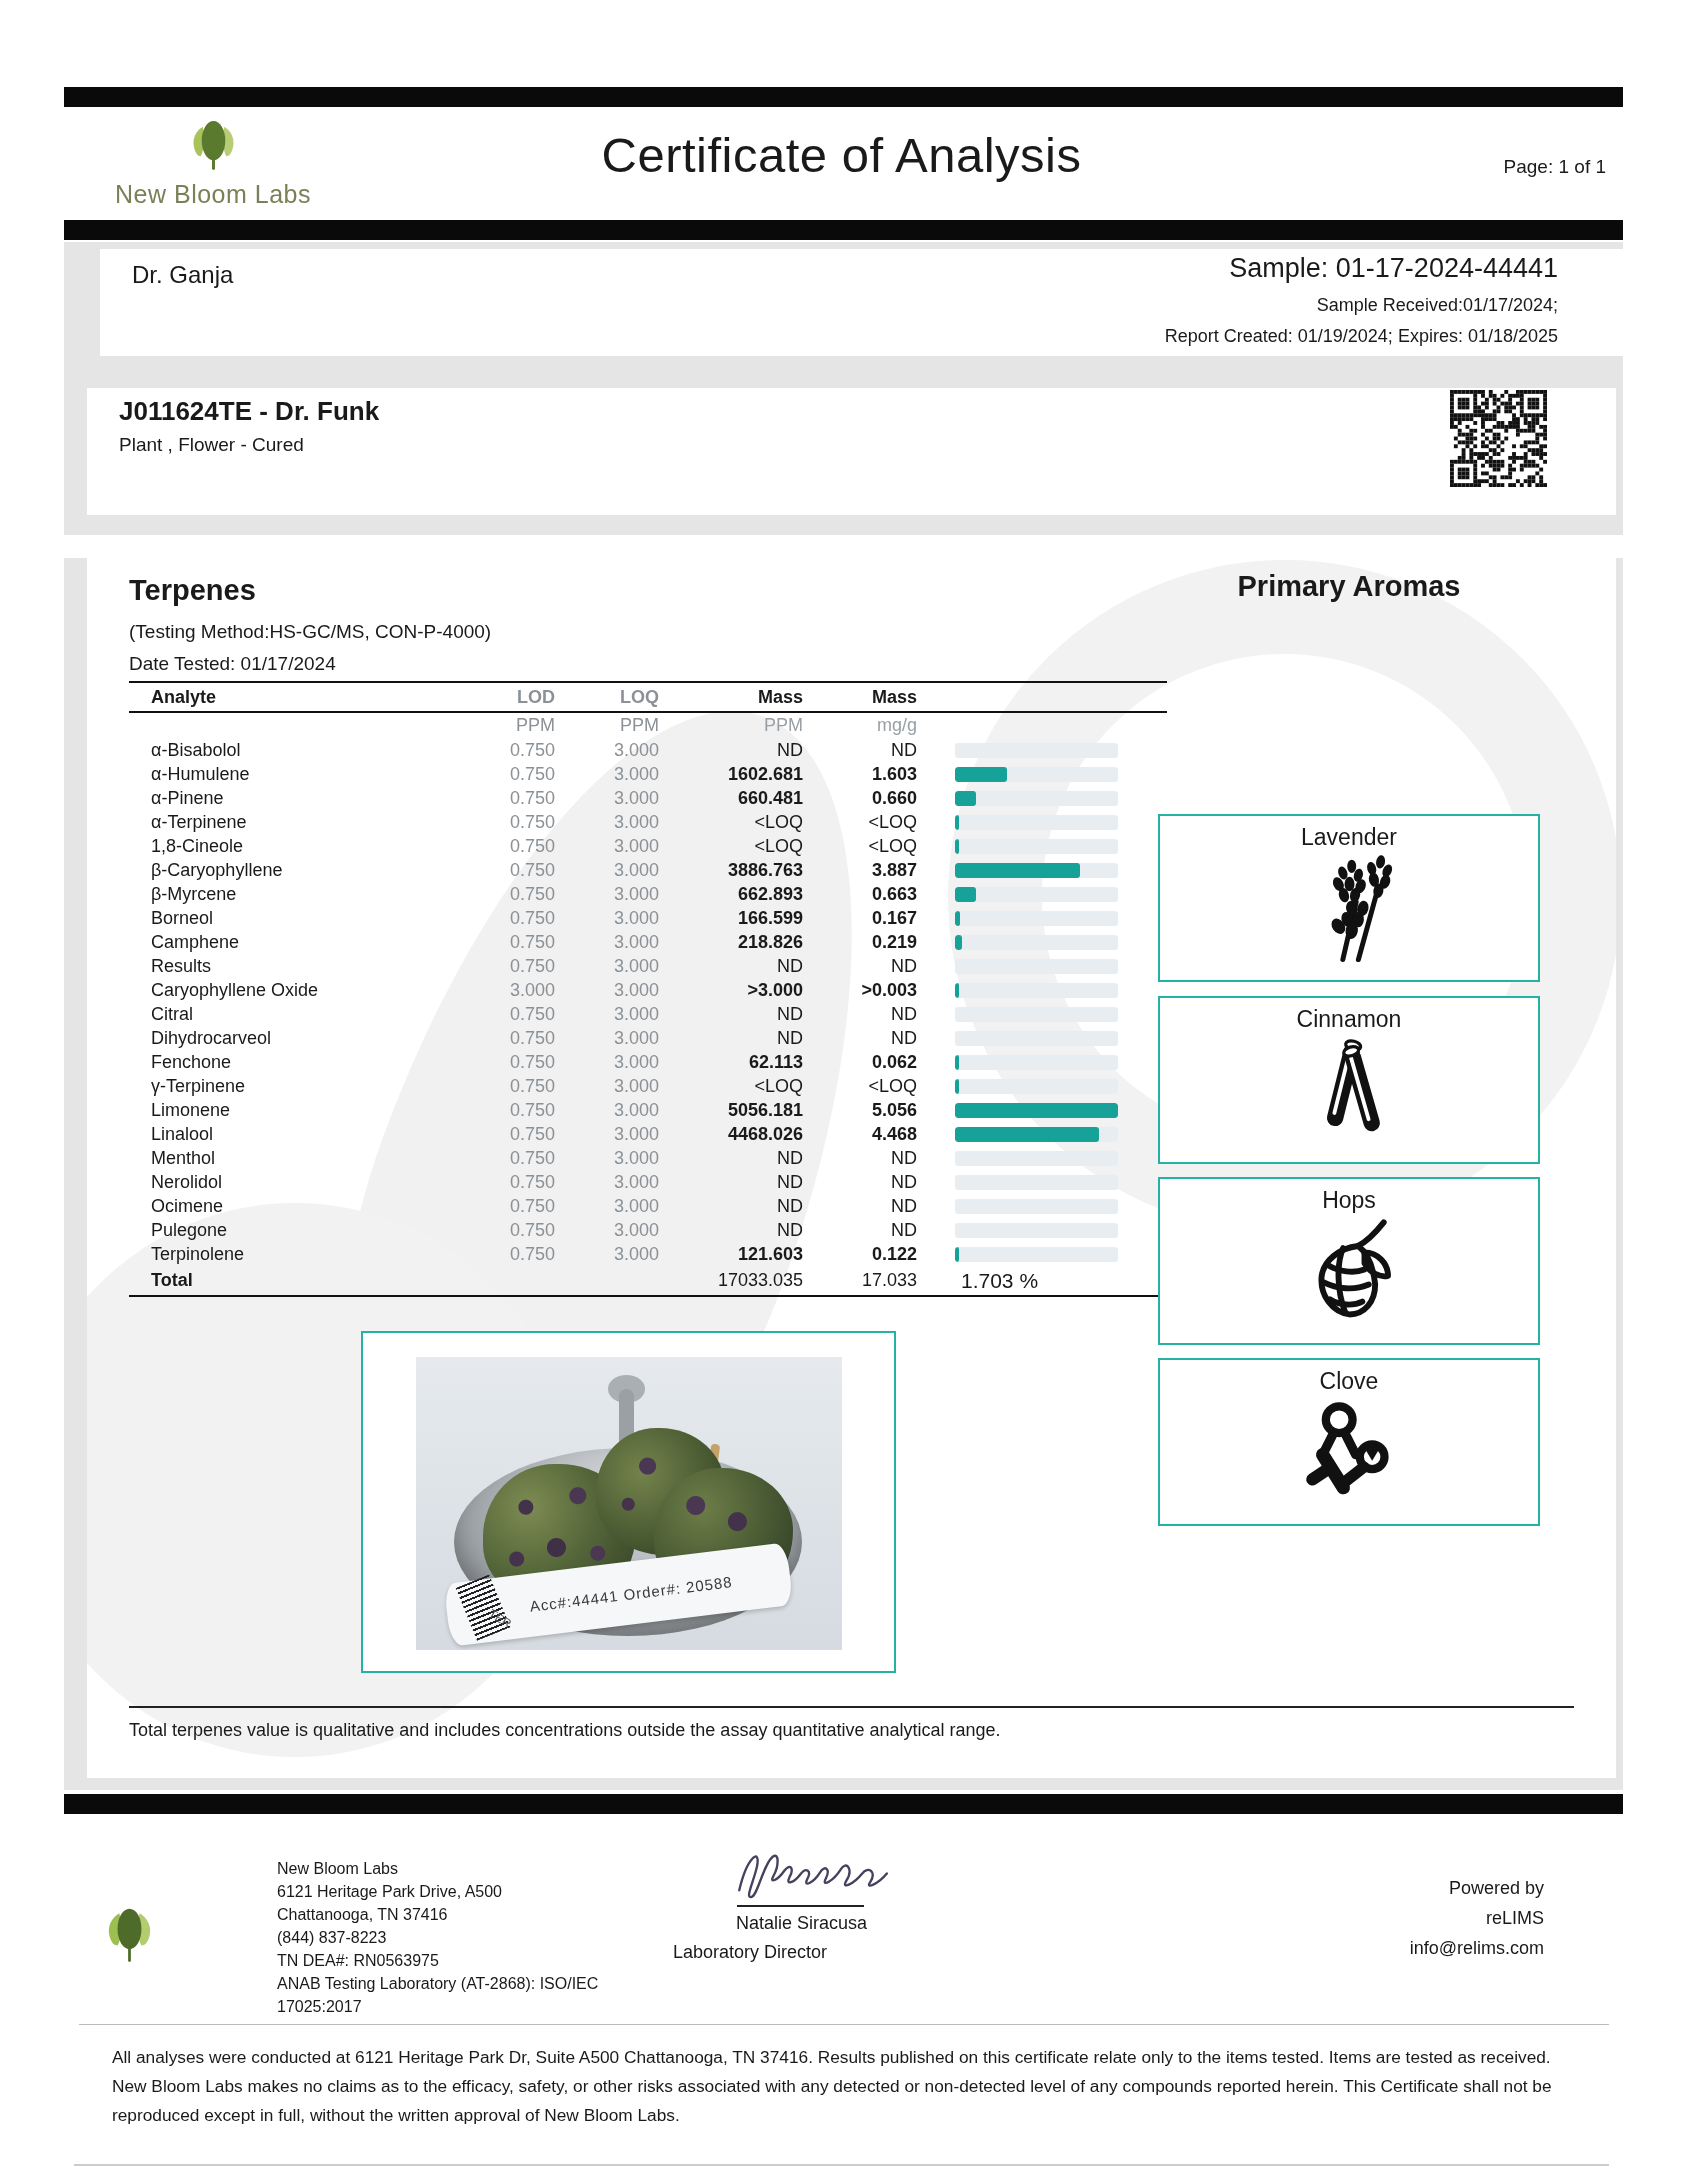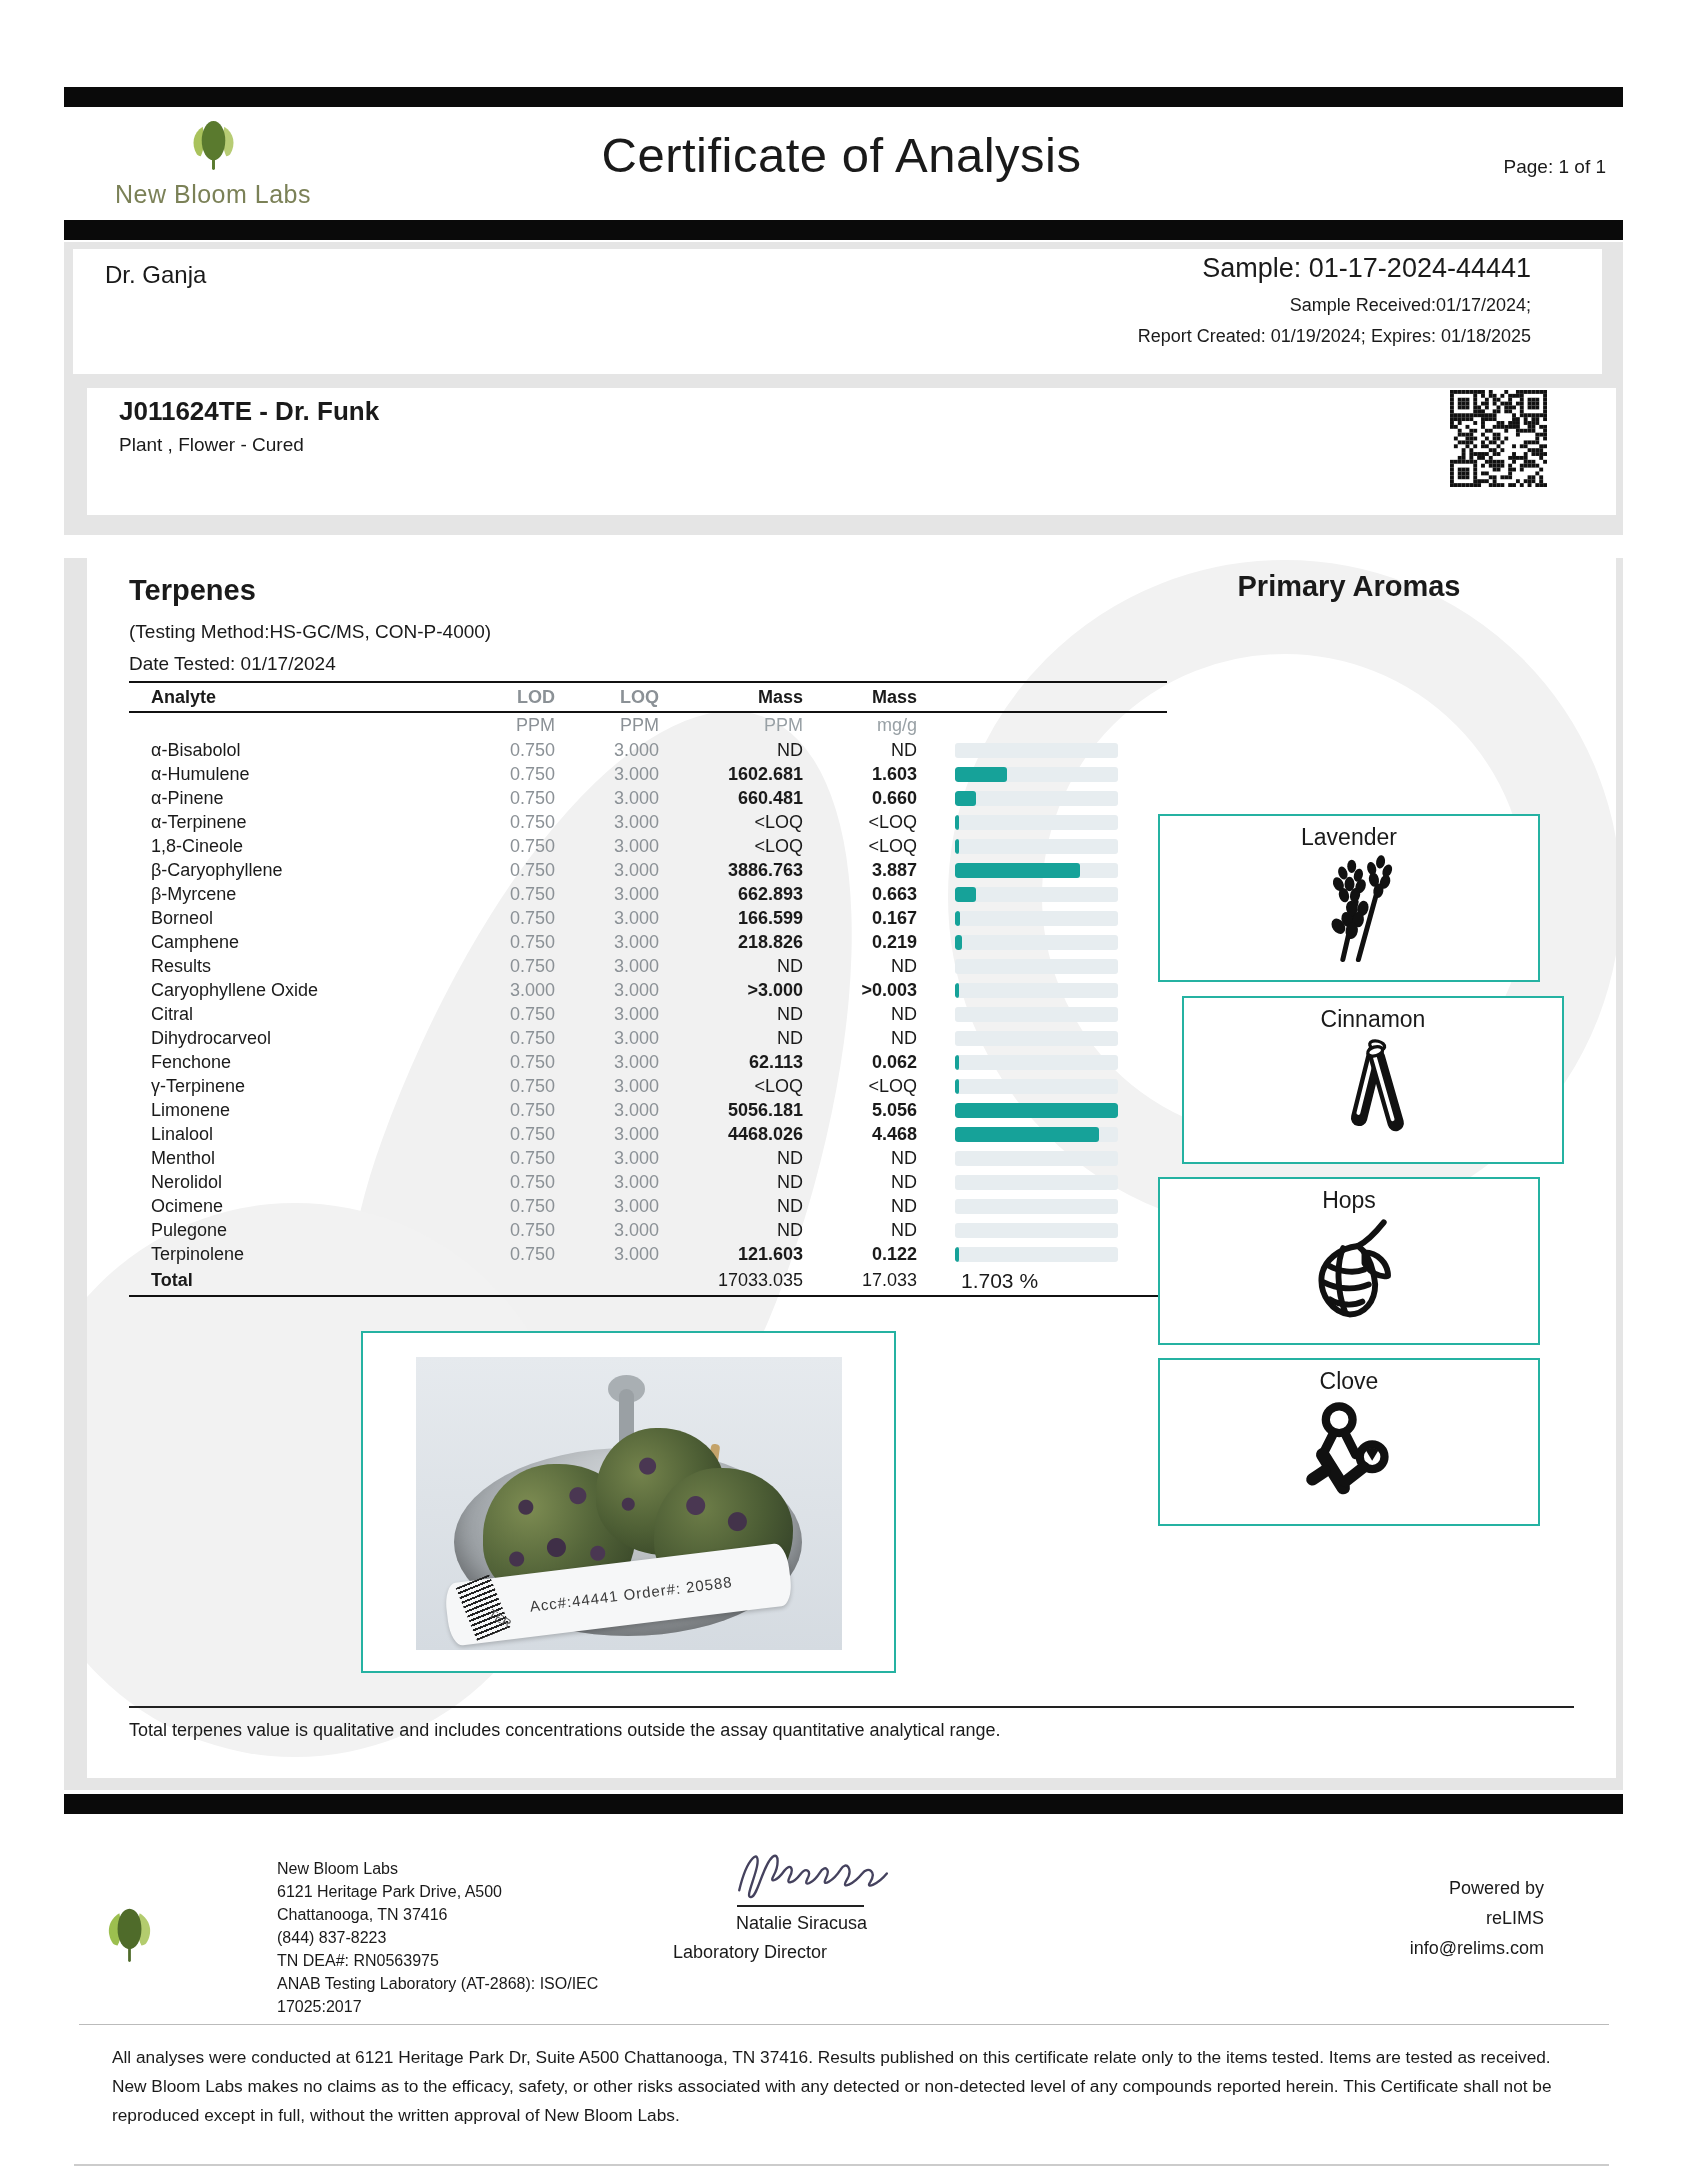--- a/index.html
+++ b/index.html
@@ -12,21 +12,21 @@
   
   .brand { position:absolute; left:99px; top:117px; width:228px; text-align:center; }
   .brand-text { margin-top:4px; font-size:25px; color:#7b8157; letter-spacing:0.5px; }
   .coa-title { position:absolute; left:0; top:127px; width:100%; text-align:center; font-size:49px; font-weight:500; letter-spacing:0.5px; }
   .page-num { position:absolute; right:77px; top:156px; font-size:19px; }
 
   
   .backdrop1 { position:absolute; left:64px; top:242px; width:1559px; height:293px; background:#e5e5e5; }
   .backdrop2 { position:absolute; left:64px; top:558px; width:1559px; height:1232px; background:#e5e5e5; }
   .card { position:absolute; background:#fff; }
-  .card1 { left:73px; top:249px; width:1529px; height:125px; }
+  .card1 { left:100px; top:249px; width:1529px; height:107px; }
   .card2 { left:87px; top:388px; width:1529px; height:127px; }
   .main-card { left:87px; top:550px; width:1529px; height:1228px; overflow:hidden; }
 
   .client-name { position:absolute; left:32px; top:12px; font-size:24px; }
   .sample-big { position:absolute; right:71px; top:4px; font-size:27px; text-align:right; }
   .sample-line1 { position:absolute; right:71px; top:46px; font-size:18px; text-align:right; }
   .sample-line2 { position:absolute; right:71px; top:77px; font-size:18px; text-align:right; }
   .batch-id { position:absolute; left:32px; top:8px; font-size:26px; font-weight:600; }
   .matrix { position:absolute; left:32px; top:46px; font-size:19px; }
   .qr { position:absolute; right:69px; top:2px; width:97px; height:97px; }
@@ -804,21 +804,21 @@
               <ellipse cx="62" cy="50" rx="5" ry="7" transform="rotate(15 62 50)"></ellipse>
             <ellipse cx="48" cy="60" rx="5" ry="7" transform="rotate(-20 48 60)"></ellipse>
               <ellipse cx="58" cy="60" rx="5" ry="7" transform="rotate(5 58 60)"></ellipse>
             <ellipse cx="40" cy="66" rx="5.5" ry="7.5" transform="rotate(-35 40 66)"></ellipse>
               <ellipse cx="52" cy="70" rx="5.5" ry="7.5" transform="rotate(10 52 70)"></ellipse>
           </g>
         </svg>
       </div>
     </div>
 
-    <div class="aroma-box" style="top:446px;margin-left:24px;">
+    <div class="aroma-box" style="top:446px;">
       <div class="aroma-label">Cinnamon</div>
       <div class="aroma-icon">
         <svg width="109" height="109" viewBox="0 0 100 100">
           <g transform="rotate(14 50 50)">
             <rect x="36" y="8" width="15" height="78" rx="7.5" fill="#111"></rect>
             <rect x="40" y="14" width="3.5" height="62" rx="1.75" fill="#fff"></rect>
             <ellipse cx="43.5" cy="10" rx="7" ry="4" fill="#fff" stroke="#111" stroke-width="3"></ellipse>
           </g>
           <g transform="rotate(-16 60 50)">
             <rect x="54" y="12" width="15" height="78" rx="7.5" fill="#111"></rect>

